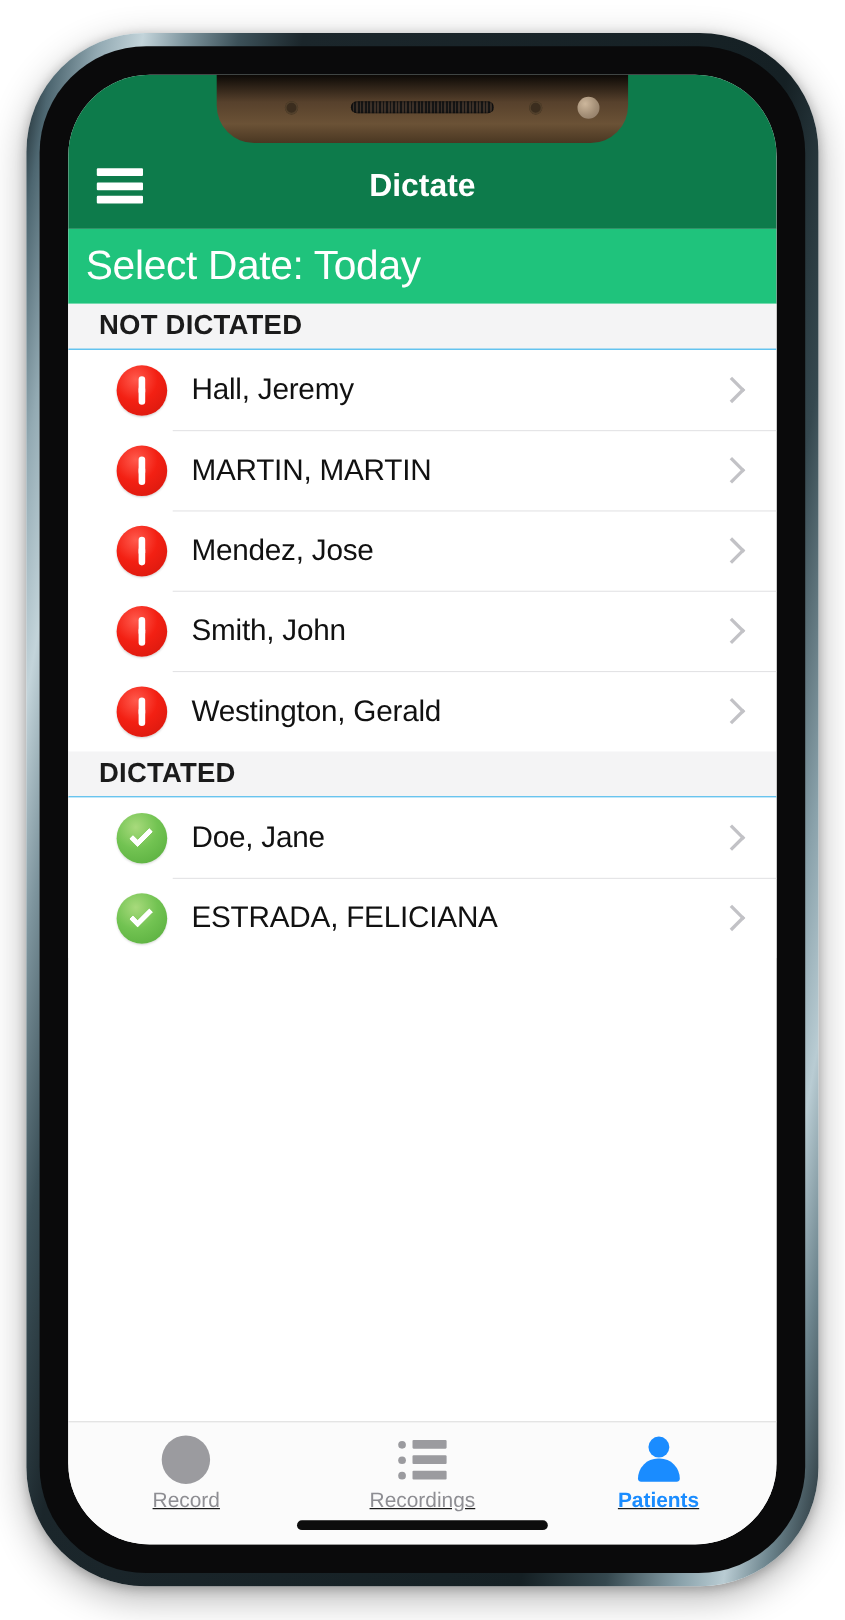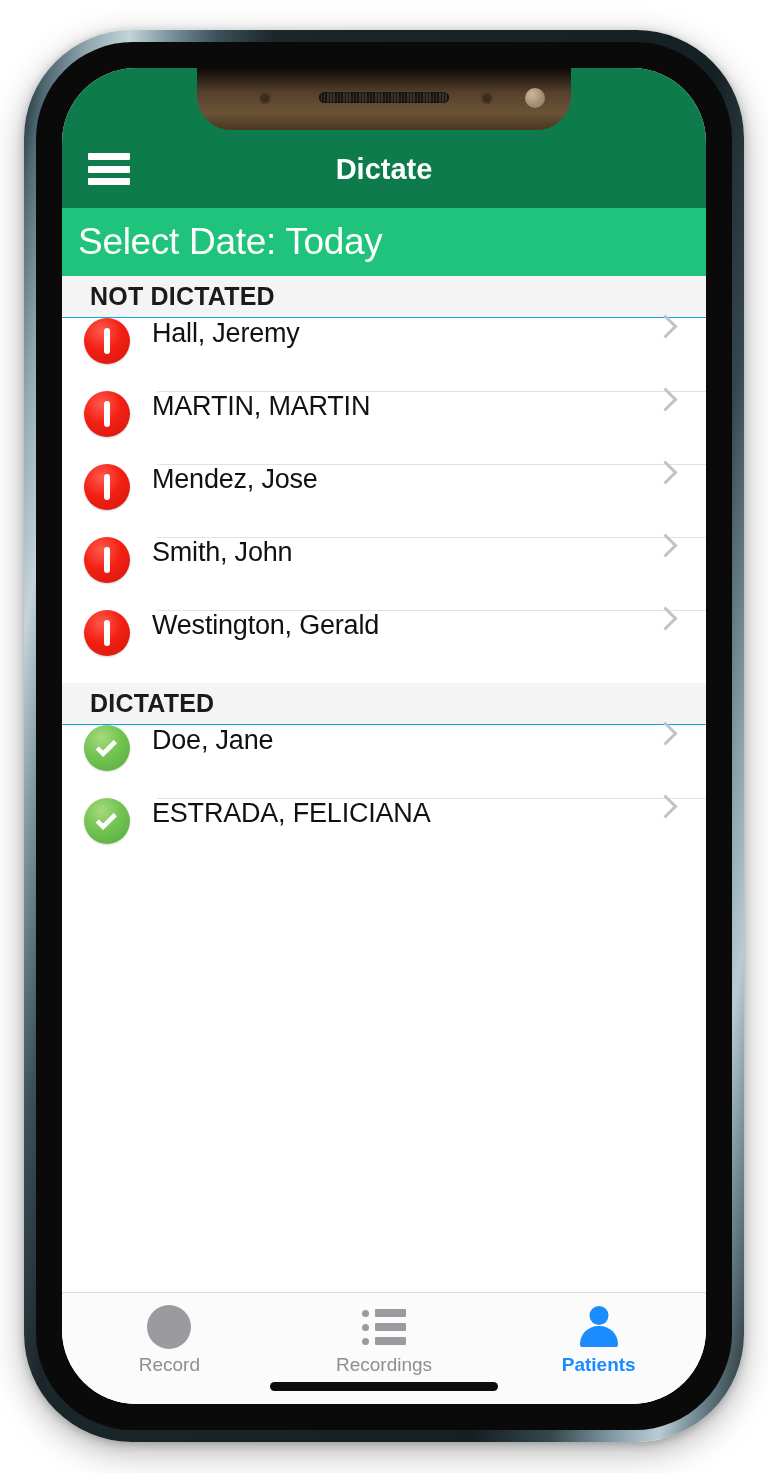--- a/index.html
+++ b/index.html
@@ -114,22 +114,22 @@
   
   #list{ position:absolute; top:208px; left:0; right:0; bottom:112px;
          background:#fff; overflow:hidden; }
 
   .section-header{
     height:42px; background:#f4f4f5; display:flex; align-items:center;
     padding-left:28px; border-bottom:1px solid #0ea5e9;
   }
   .section-header span{ font-size:25px; font-weight:700; color:#1b1b1b; letter-spacing:.2px; }
 
-  .row{ height:73px; display:flex; background:#fff;
-        position:relative; padding-left:22px; padding-right:26px; cursor:pointer; }
+  .row{ height:73px; display:flex; align-items:center; background:#fff;
+        position:relative; padding-left:44px; padding-right:26px; cursor:pointer; }
   .row + .row::before{
     content:""; position:absolute; left:95px; right:0; top:0; height:1px; background:#e3e3e5;
   }
   .row-icon{ width:46px; height:46px; flex:0 0 46px; border-radius:50%;
              display:flex; align-items:center; justify-content:center; position:relative; }
   .row-icon.alert{
     background:radial-gradient(circle at 38% 28%, #ff5a4d 0%, #f32013 45%, #d2170d 100%);
     box-shadow:0 1px 2px rgba(0,0,0,.18);
   }
   .row-icon.alert::after{
@@ -151,21 +151,21 @@
             border-right:3px solid #c2c2c6; transform:rotate(45deg); flex:0 0 auto;
             margin-right:6px; }
 
   
   #tabbar{
     position:absolute; bottom:0; left:0; right:0; height:112px;
     background:#fbfbfb; border-top:1px solid #dedede;
     display:flex; align-items:flex-start; z-index:18;
   }
   .tab{ flex:1; display:flex; flex-direction:column; align-items:center;
-        padding-top:11px; cursor:pointer; }
+        padding-top:11px; cursor:pointer;text-decoration:underline; }
   .tab-glyph{ height:46px; display:flex; align-items:center; justify-content:center; }
   .tab-label{ margin-top:4px; font-size:19px; }
   .tab.active .tab-label{ color:#1a8cff; font-weight:700; }
   .tab .tab-label{ color:#8e8e93; }
 
   .g-circle{ width:44px; height:44px; border-radius:50%; background:#9b9b9f; }
 
   .g-person{ width:44px; height:44px; position:relative; }
   .g-person .head{ position:absolute; left:50%; top:1px; transform:translateX(-50%);
      width:19px; height:19px; border-radius:50%; background:#1a8cff; }

